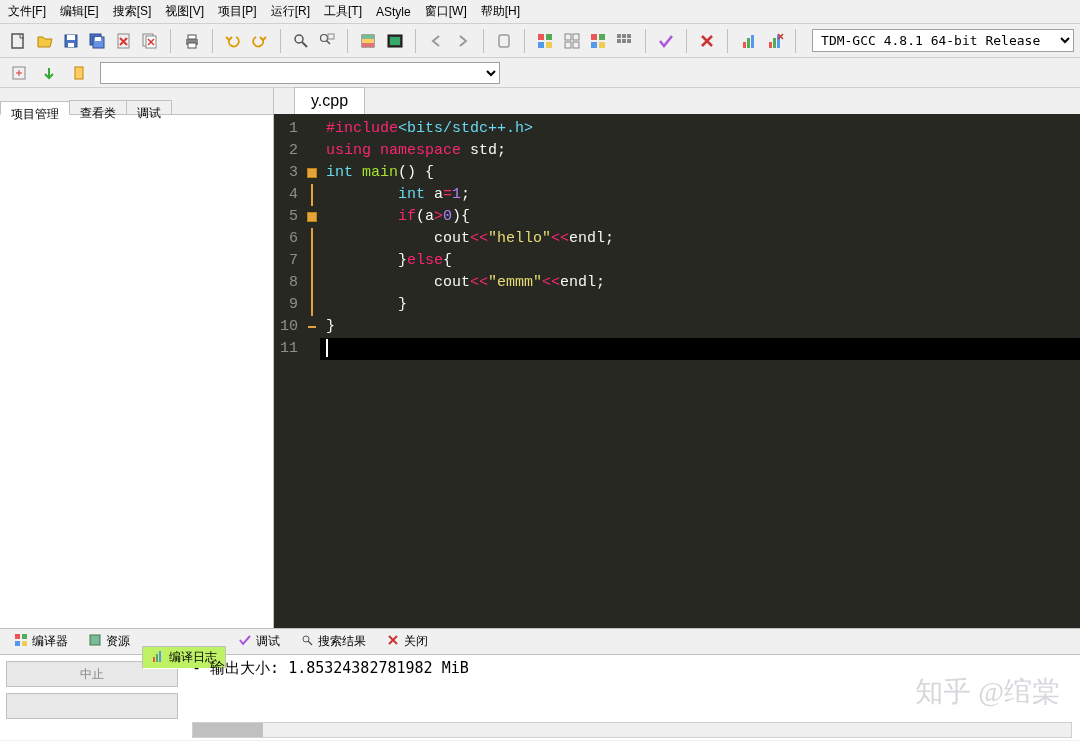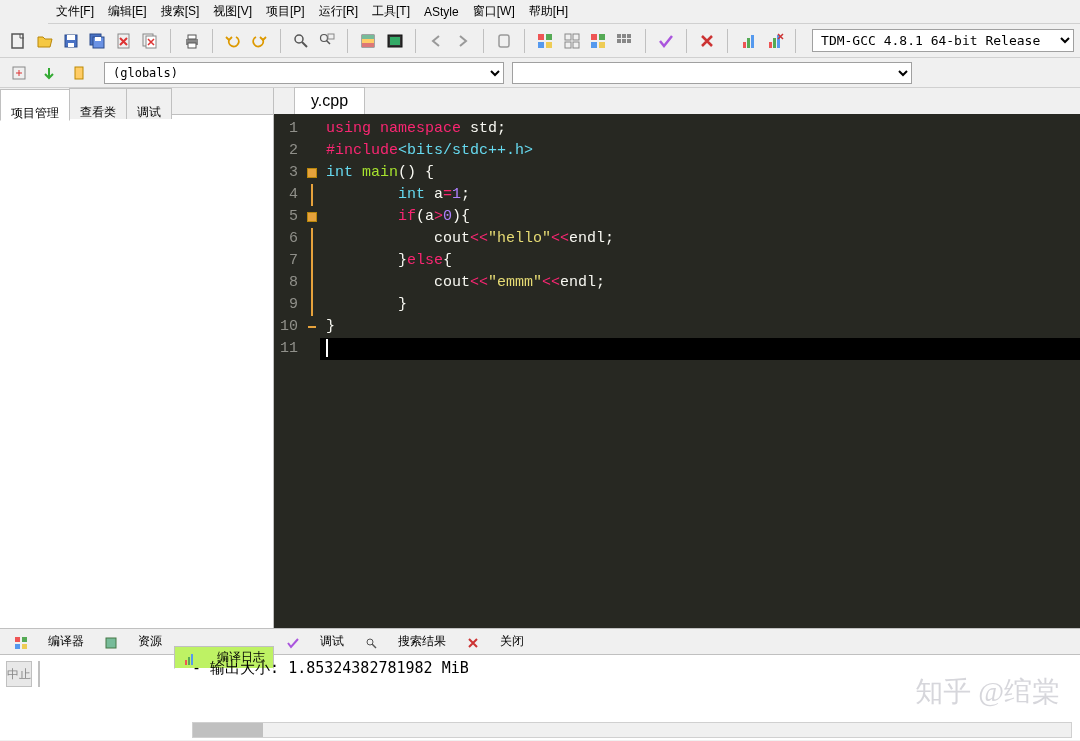--- a/index.html
+++ b/index.html
@@ -1,35 +1,35 @@
 <!DOCTYPE html>
 <html><head>
 <meta charset="utf-8">
 <style>
 * { margin: 0; padding: 0; box-sizing: border-box; }
 body { font-family: "Microsoft YaHei", Tahoma, sans-serif; font-size: 12px; background: #f0f0f0; width: 1080px; height: 741px; overflow: hidden; position: relative; }
 
-.menubar { display: flex; gap: 14px; padding: 4px 8px; background: #f0f0f0; border-bottom: 1px solid #d0d0d0; height: 24px; align-items: center; margin-left: 48px; }
+.menubar { display: flex; gap: 14px; padding: 4px 8px; background: #f0f0f0; border-bottom: 1px solid #d0d0d0; height: 24px; align-items: center; }
 .menubar span { cursor: default; }
 
 .toolbar { display: flex; align-items: center; padding: 2px 6px; background: #f0f0f0; border-bottom: 1px solid #d0d0d0; height: 34px; gap: 2px; }
 .toolbar .sep { width: 1px; height: 24px; background: #c0c0c0; margin: 0 6px; }
 .tb-btn { width: 26px; height: 26px; display: flex; align-items: center; justify-content: center; border: 1px solid transparent; border-radius: 2px; }
 .compiler-select { margin-left: 8px; font-family: Consolas, monospace; font-size: 13px; padding: 2px 4px; width: 280px; border: 1px solid #a0a0a0; background: #fff; }
 
 .toolbar2 { display: flex; align-items: center; padding: 2px 6px; background: #f0f0f0; border-bottom: 1px solid #d0d0d0; height: 30px; gap: 4px; }
 .scope-select { font-family: Consolas, monospace; font-size: 12px; padding: 2px 4px; border: 1px solid #a0a0a0; background: #fff; }
 .scope1 { width: 400px; margin-left: 8px; }
 .scope2 { width: 400px; margin-left: 4px; }
 
 .mid { display: flex; height: 540px; }
 
 .sidepanel { width: 274px; background: #fff; border-right: 1px solid #c0c0c0; }
 .side-tabs { display: flex; background: #f0f0f0; height: 26px; }
-.side-tab { padding: 15px 10px; border: 1px solid #c0c0c0; border-bottom: none; background: #f0f0f0; margin-right: -1px; cursor: default; }
+.side-tab { padding: 4px 10px; border: 1px solid #c0c0c0; border-bottom: none; background: #f0f0f0; margin-right: -1px; cursor: default; margin-top: 12px; }
 .side-tab.active { background: #fff; border-bottom: 1px solid #fff; position: relative; top: 1px; }
 .side-body { height: calc(100% - 26px); background: #fff; border-top: 1px solid #c0c0c0; }
 
 .editor-area { flex: 1; display: flex; flex-direction: column; background: #f0f0f0; }
 .file-tabs { display: flex; height: 26px; padding-left: 20px; align-items: flex-end; }
 .file-tab { padding: 4px 16px; background: #fff; border: 1px solid #c0c0c0; border-bottom: none; font-size: 16px; }
 
 .code-editor { flex: 1; background: #272822; display: flex; font-family: Consolas, "Courier New", monospace; font-size: 15px; line-height: 22px; }
 .gutter { width: 30px; background: #272822; color: #90908a; text-align: right; padding: 4px 6px 4px 0; user-select: none; }
 .gutter div { height: 22px; }
@@ -47,26 +47,26 @@
 .tok-fn { color: #a6e22e; }
 .tok-str { color: #e6db74; }
 .tok-num { color: #ae81ff; }
 .tok-op { color: #f92672; }
 .tok-id { color: #f8f8f2; }
 .tok-punct { color: #f8f8f2; }
 .cursor-line { position: absolute; left: 0; right: 0; height: 22px; background: #000; z-index: 0; }
 .caret { display: inline-block; width: 2px; height: 18px; background: #fff; vertical-align: middle; }
 
 .bottom-tabs { display: flex; align-items: center; height: 26px; background: #f0f0f0; border-top: 1px solid #c0c0c0; padding: 0 6px; gap: 4px; }
-.bt-item { display: flex; align-items: flex-end; gap: 20px; padding: 2px 8px; cursor: default; }
+.bt-item { display: flex; align-items: flex-start; gap: 4px; padding: 2px 8px; cursor: default; }
 .bt-item.active { background: #bef264; border: 1px solid #c0c0c0; border-bottom: 1px solid #fff; position: relative; top: 16px; }
 .bt-icon { width: 14px; height: 14px; display: inline-block; }
 
 .bottom-panel { display: flex; height: 86px; background: #fff; border-top: 1px solid #c0c0c0; }
-.bp-left { width: 184px; padding: 6px; display: flex; flex-direction: row; gap: 6px; }
+.bp-left { width: 184px; padding: 6px; display: flex; flex-direction: column; gap: 6px; }
 .bp-btn { height: 26px; background: #e8e8e8; border: 1px solid #c0c0c0; color: #888; font-size: 12px; }
 .bp-right { flex: 1; padding: 4px 8px; font-family: "SimSun", Consolas, monospace; font-size: 15px; position: relative; }
 .bp-right .scrollbar { position: absolute; left: 8px; right: 8px; bottom: 2px; height: 16px; background: #f0f0f0; border: 1px solid #d0d0d0; }
 .bp-right .scrollbar .thumb { position: absolute; left: 0; top: 0; bottom: 0; width: 70px; background: #c0c0c0; }
 
 .watermark { position: absolute; right: 20px; bottom: 30px; font-size: 28px; color: rgba(180,180,190,0.55); font-weight: 400; pointer-events: none; font-family: "Microsoft YaHei"; }
 
 svg { display: block; }
 </style>
 </head>
@@ -268,23 +268,20 @@
   <div class="tb-btn">
       <svg width="16" height="16">
         <path d="M8 3 L8 13 M4 9 L8 13 L12 9" fill="none" stroke="#3a3" stroke-width="2"></path>
       </svg>
     </div>
   <div class="tb-btn">
       <svg width="16" height="16">
         <rect x="4" y="2" width="8" height="12" fill="#fc6" stroke="#b80"></rect>
       </svg>
     </div>
-  <select class="scope-select scope1">
-    <option>(globals)</option>
-  </select>
   <select class="scope-select scope2">
     <option></option>
   </select>
 </div>
 
 <div class="mid">
   <div class="sidepanel">
     <div class="side-tabs">
       <div class="side-tab active">项目管理</div>
       <div class="side-tab">查看类</div>
@@ -335,22 +332,22 @@
         <div>
             <span class="fold-line"></span>
           </div>
         <div>
             <span class="fold-end"></span>
           </div>
         <div></div>
       </div>
       <div class="code-lines">
         <div class="cursor-line" style="top:224px;"></div>
+        <div class="ln"><span class="tok-inc">#include</span><span class="tok-pre">&lt;bits/stdc++.h&gt;</span></div>
         <div class="ln"><span class="tok-kw2">using</span> <span class="tok-kw2">namespace</span> <span class="tok-id">std</span><span class="tok-punct">;</span></div>
-        <div class="ln"><span class="tok-inc">#include</span><span class="tok-pre">&lt;bits/stdc++.h&gt;</span></div>
         <div class="ln"><span class="tok-type">int</span> <span class="tok-fn">main</span><span class="tok-punct">() {</span></div>
         <div class="ln">        <span class="tok-type">int</span> <span class="tok-id">a</span><span class="tok-op">=</span><span class="tok-num">1</span><span class="tok-punct">;</span></div>
         <div class="ln">        <span class="tok-kw2">if</span><span class="tok-punct">(</span><span class="tok-id">a</span><span class="tok-op">&gt;</span><span class="tok-num">0</span><span class="tok-punct">){</span></div>
         <div class="ln">            <span class="tok-id">cout</span><span class="tok-op">&lt;&lt;</span><span class="tok-str">"hello"</span><span class="tok-op">&lt;&lt;</span><span class="tok-id">endl</span><span class="tok-punct">;</span></div>
         <div class="ln">        <span class="tok-punct">}</span><span class="tok-kw2">else</span><span class="tok-punct">{</span></div>
         <div class="ln">            <span class="tok-id">cout</span><span class="tok-op">&lt;&lt;</span><span class="tok-str">"emmm"</span><span class="tok-op">&lt;&lt;</span><span class="tok-id">endl</span><span class="tok-punct">;</span></div>
         <div class="ln">        <span class="tok-punct">}</span></div>
         <div class="ln"><span class="tok-punct">}</span></div>
         <div class="ln" style="position:relative;z-index:1;"><span class="caret"></span></div>
       </div>

